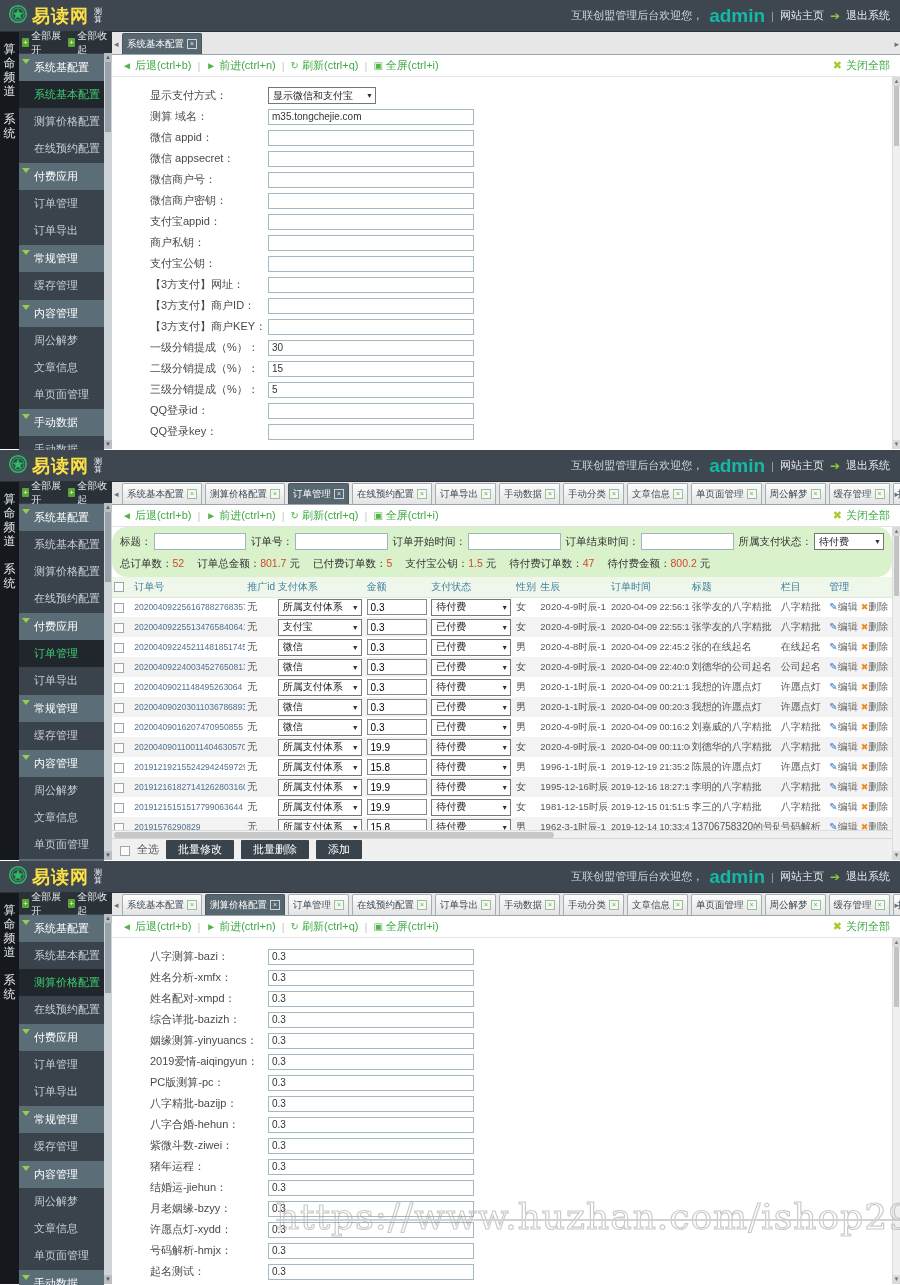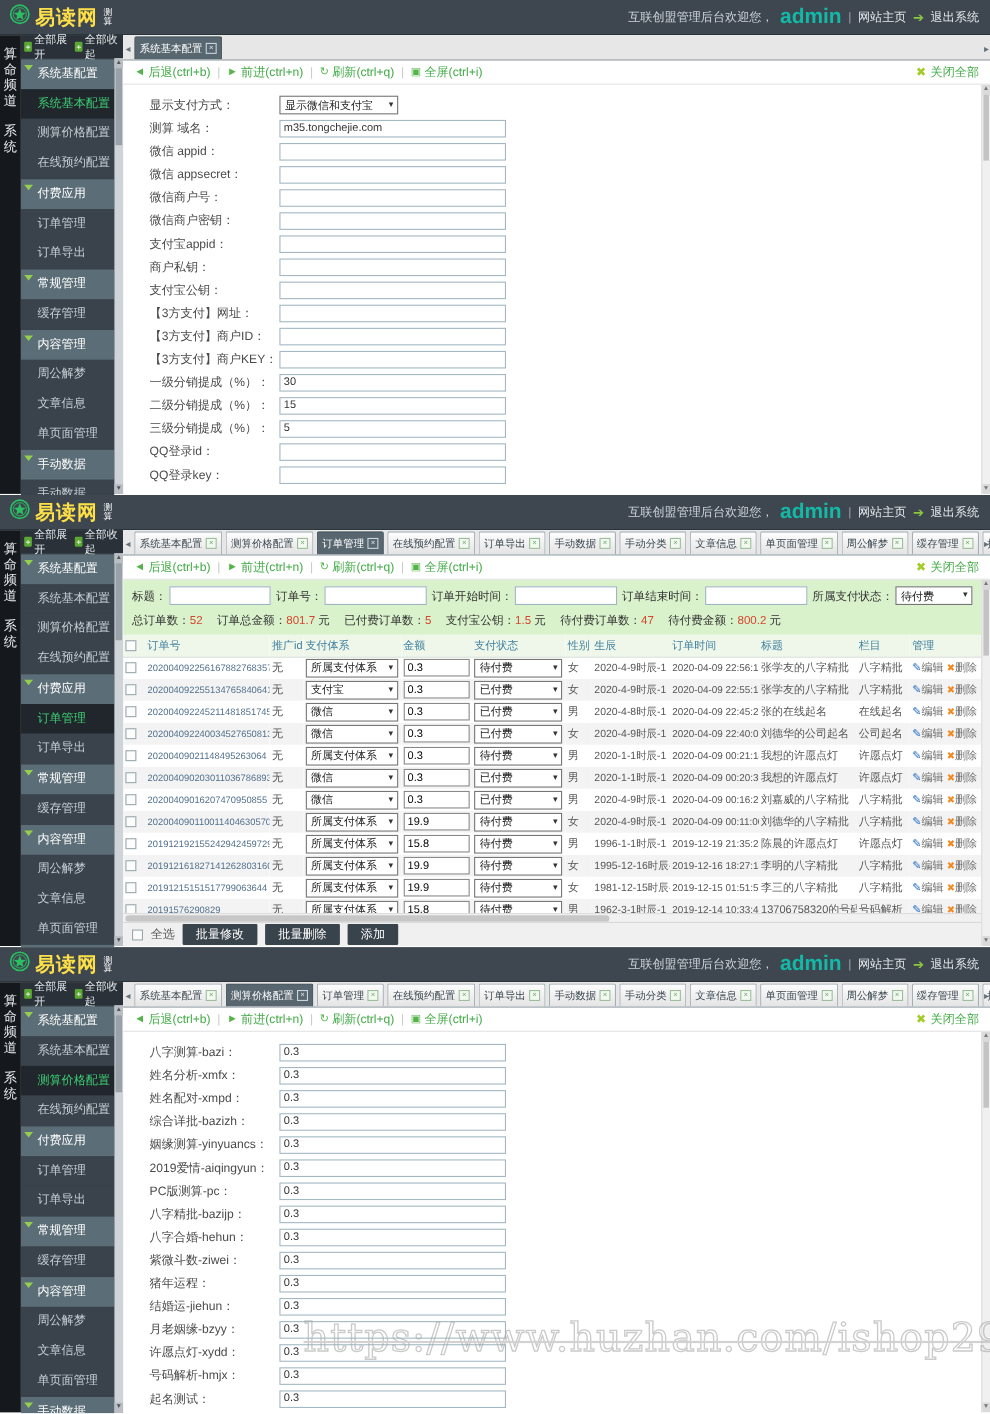--- a/index.html
+++ b/index.html
@@ -54,28 +54,28 @@
 .tb-link { color:#42aa46; display:flex; gap:3px; align-items:center; text-decoration:none; cursor:pointer; }
 .tb-ico { color:#54b44a; font-size:10px; }
 .tb-sep { color:#c9c9c9; }
 .tb-right { margin-left:auto; display:flex; gap:4px; align-items:center; color:#42aa46; text-decoration:none; cursor:pointer; }
 .tb-x { color:#a3cc2a; font-weight:bold; font-size:11px; }
 
 .content { flex:1; position:relative; overflow:hidden; }
 
 
 .form-rows { padding:8px 0 0 24px; margin-right:8px; }
-.f-row { display:flex; align-items:center; height:21px; }
+.f-row { display:flex; align-items:center; height:21px;margin-left:14px; }
 .f-label { width:118px; font-size:11px; color:#4a4a4a; flex:0 0 auto; white-space:nowrap; }
 .f-input { width:206px; height:16px; border:1px solid #a3b8c2; font-size:10px; padding:0 3px; color:#333; background:#fff; font-family:inherit; }
 .fake-select { width:108px; height:17px; border:1px solid #767676; background:#fff; display:inline-flex; align-items:center; justify-content:space-between; font-size:10px; color:#222; padding:0 2px 0 4px; cursor:pointer; }
 .fs-arr { font-size:7px; color:#333; }
 
 
-.filter { background:#d9f2cb; padding:6px 8px 6px 8px; margin-right:8px; }
+.filter { background:#d9f2cb; padding:6px 8px 6px 8px; margin-right:8px;border-radius:15px; }
 .fl-row { display:flex; align-items:center; margin-bottom:6px; }
 .fl-lab { font-size:10.5px; color:#333; margin-right:2px; white-space:nowrap; }
 .fl-inp { width:100px; height:17px; border:1px solid #9fb6c2; background:#fff; margin-right:5px; font-size:10px; padding:0 3px; min-width:0; flex-shrink:1; }
 .fl-sel { width:70px; flex:0 0 auto; }
 .search-btn { width:112px; height:19px; background:#3a444c; color:#fff; font-size:11px; text-align:center; line-height:19px; margin-left:14px; cursor:pointer; text-decoration:none; }
 .stats { display:flex; gap:13px; font-size:10.5px; color:#333; margin-top:7px; white-space:nowrap; }
 .stat b { color:#d4452f; font-weight:normal; }
 
 .otable { width:calc(100% - 8px); border-collapse:collapse; table-layout:fixed; font-size:10px; color:#555; }
 .otable th { background:#eff7eb; color:#41809f; font-weight:normal; text-align:left; height:20px; padding:0 2px; border-bottom:1px solid #e0e6e1; white-space:nowrap; overflow:hidden; }

